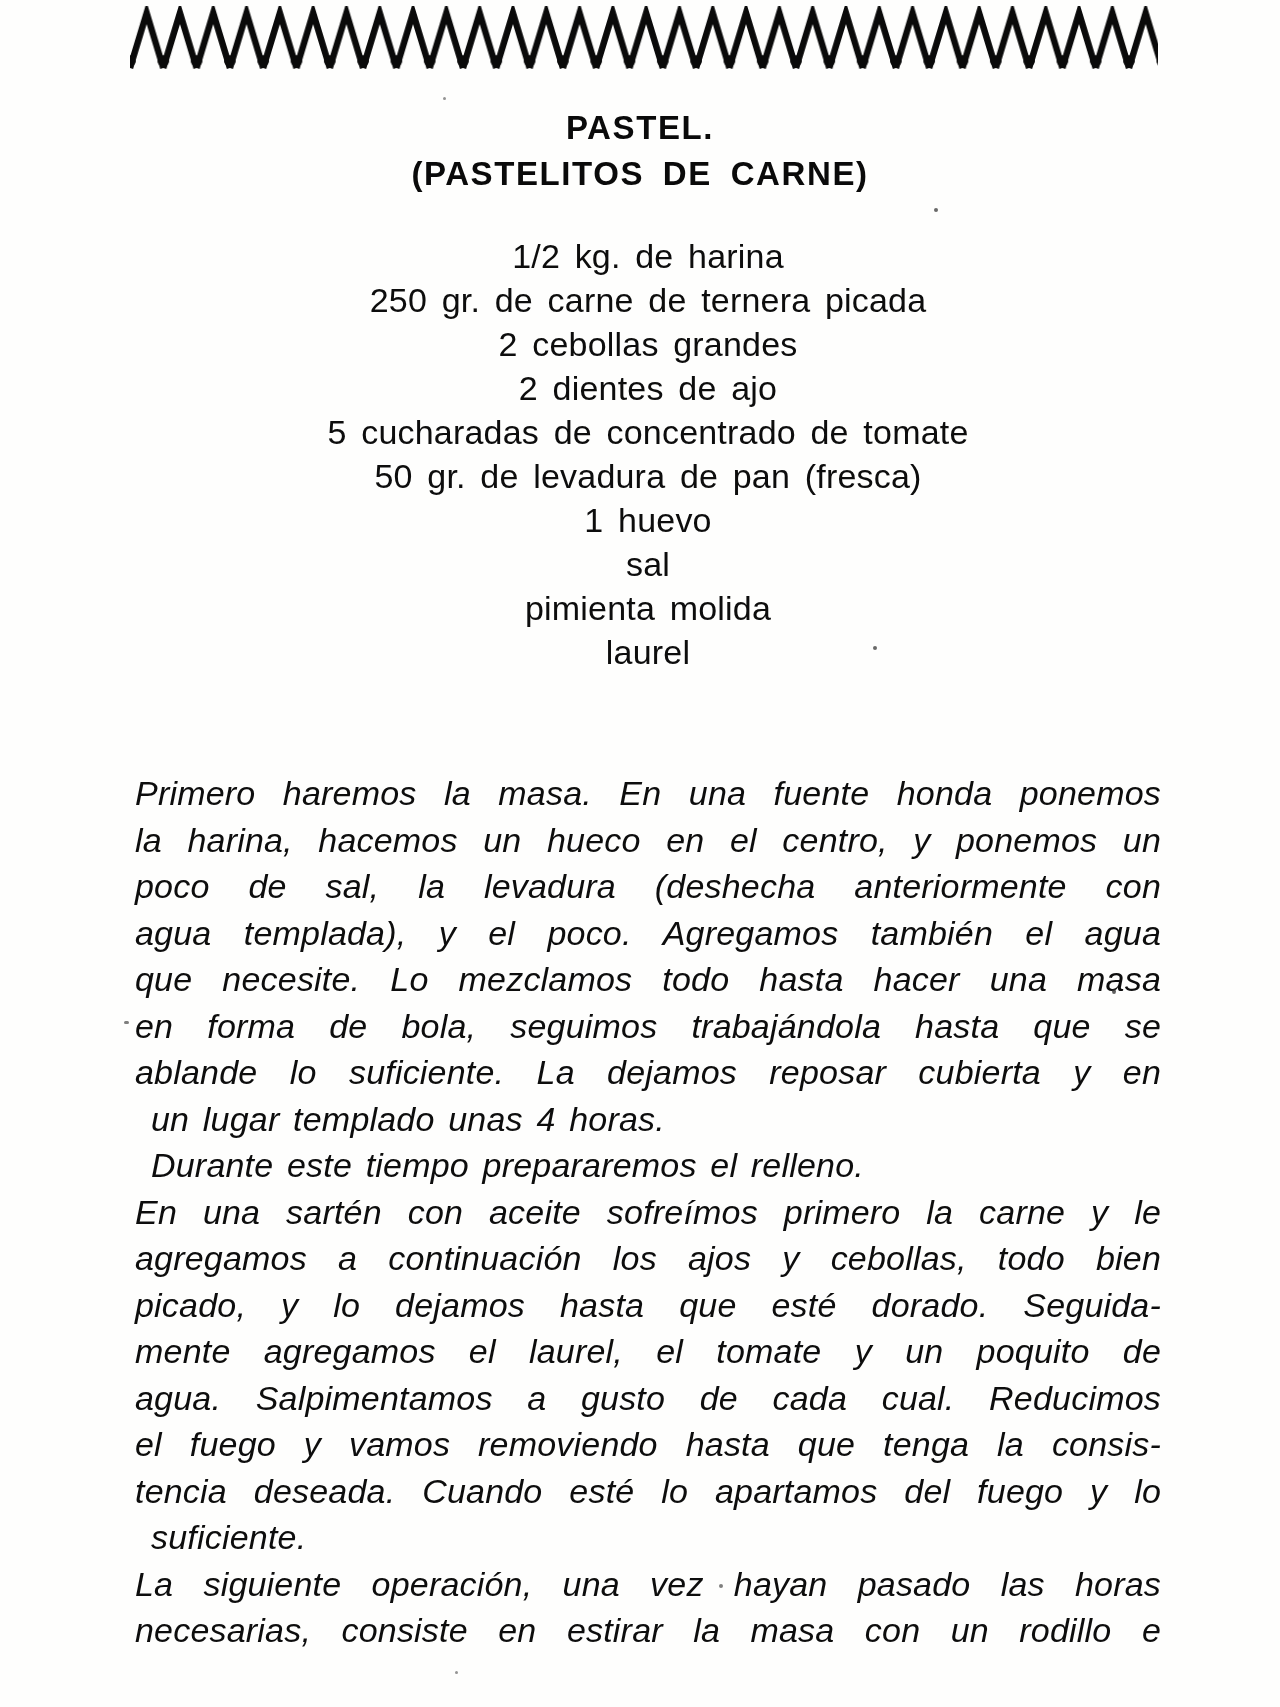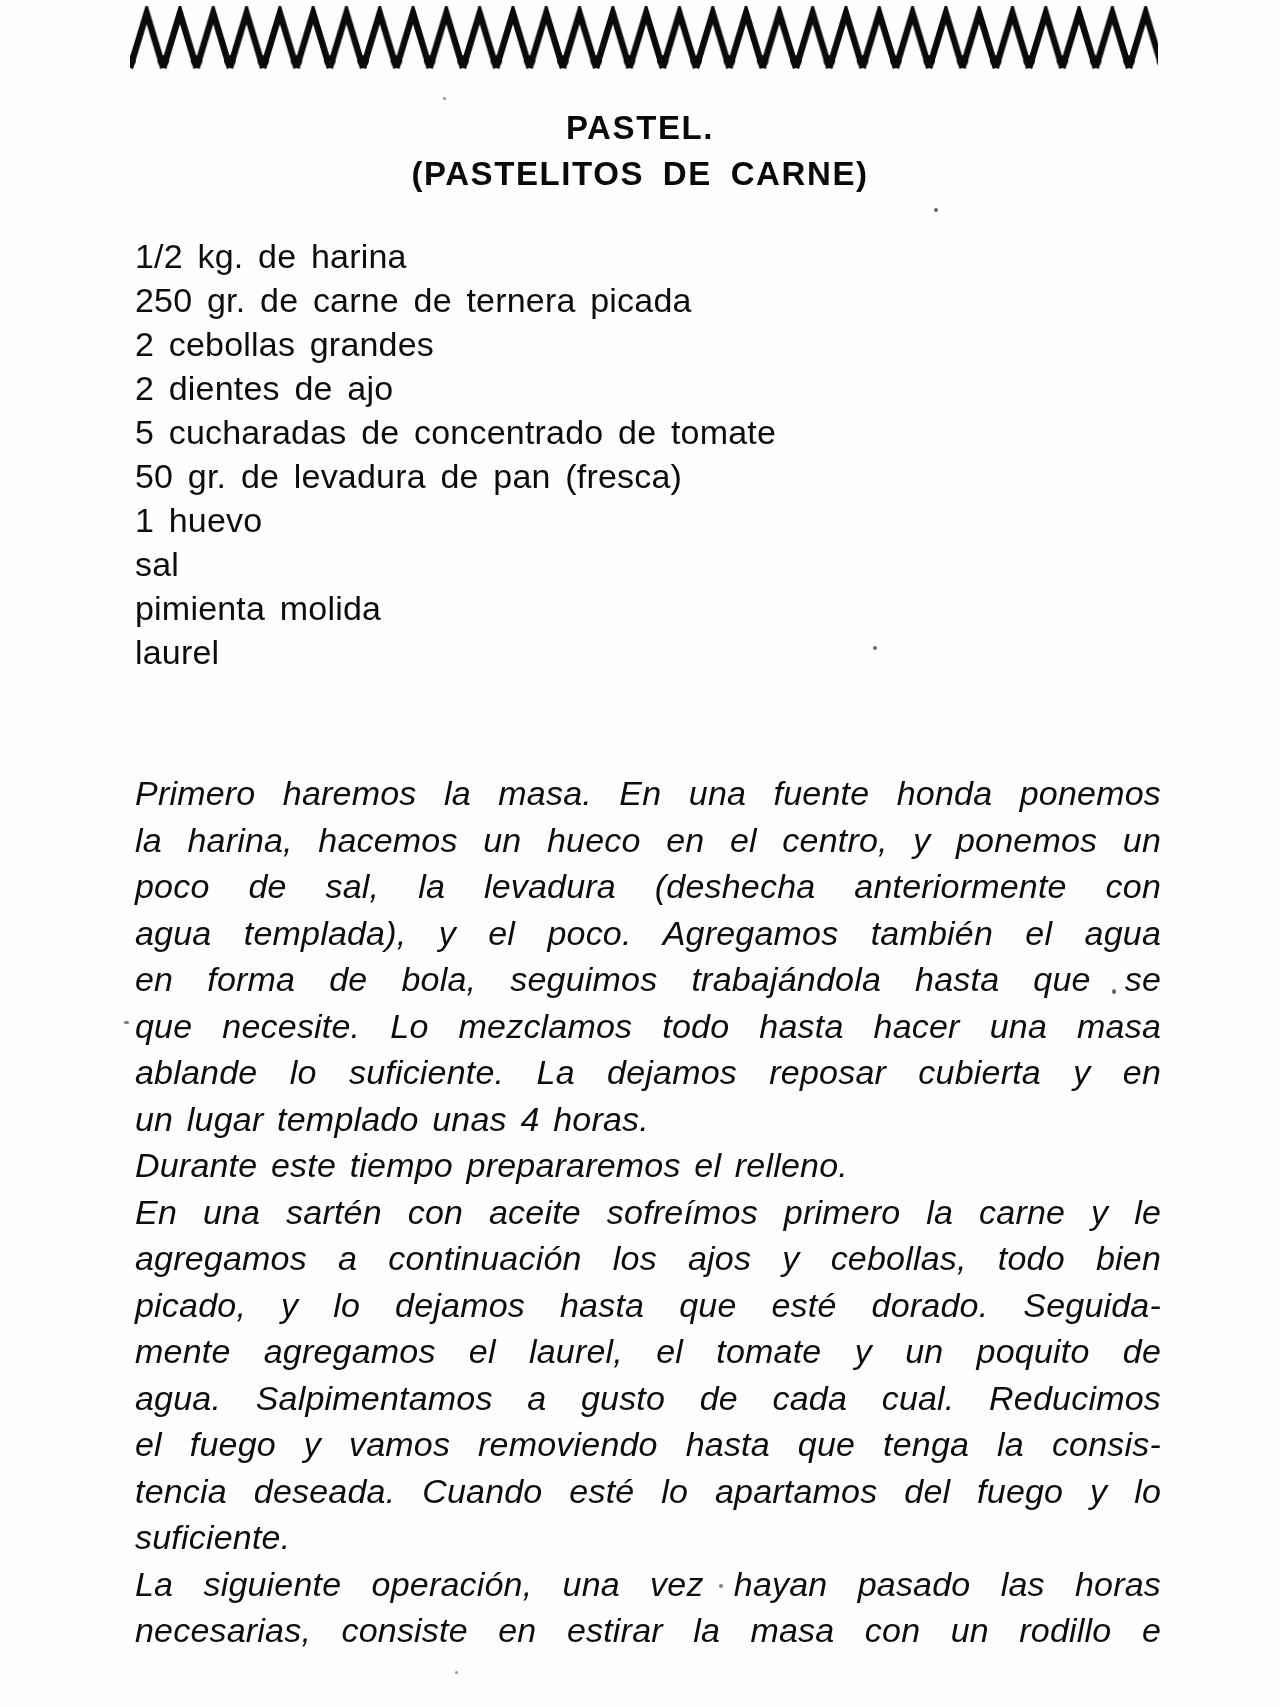--- a/index.html
+++ b/index.html
@@ -35,38 +35,40 @@
   }
   .ingredients {
     position: absolute;
     left: 135px;
     top: 234px;
     width: 1026px;
     font-size: 34px;
     line-height: 44px;
     letter-spacing: 0.2px;
     word-spacing: 5px;
+    text-align: center;
   }
   .bodytext {
     position: absolute;
     left: 135px;
     top: 770px;
     width: 1026px;
     font-size: 34px;
     line-height: 46.5px;
     letter-spacing: 0.2px;
     word-spacing: 4px;
   }
   .bodytext .line {
     text-align: justify;
     text-align-last: justify;
     font-style: italic;
   }
   .bodytext .line.short {
     text-align-last: left;
+    margin-left: 16px;
   }
   .speck {
     position: absolute;
     background: #2a2a2a;
     border-radius: 50%;
   }
   .s1 { left: 934px; top: 208px; width: 4px; height: 4px; opacity: .7; }
   .s2 { left: 873px; top: 646px; width: 4px; height: 4px; opacity: .7; }
   .s3 { left: 1112px; top: 989px; width: 4px; height: 5px; opacity: .75; }
   .s4 { left: 443px; top: 97px; width: 3px; height: 3px; opacity: .5; }
@@ -106,22 +108,22 @@
       <div class="ing-line">sal</div>
       <div class="ing-line">pimienta molida</div>
       <div class="ing-line">laurel</div>
     </div>
 
   <div class="bodytext">
       <div class="line">Primero haremos la masa. En una fuente honda ponemos</div>
       <div class="line">la harina, hacemos un hueco en el centro, y ponemos un</div>
       <div class="line">poco de sal, la levadura (deshecha anteriormente con</div>
       <div class="line">agua templada), y el poco. Agregamos también el agua</div>
+      <div class="line">que necesite. Lo mezclamos todo hasta hacer una masa</div>
       <div class="line">en forma de bola, seguimos trabajándola hasta que se</div>
-      <div class="line">que necesite. Lo mezclamos todo hasta hacer una masa</div>
       <div class="line">ablande lo suficiente. La dejamos reposar cubierta y en</div>
       <div class="line short">un lugar templado unas 4 horas.</div>
       <div class="line short">Durante este tiempo prepararemos el relleno.</div>
       <div class="line">En una sartén con aceite sofreímos primero la carne y le</div>
       <div class="line">agregamos a continuación los ajos y cebollas, todo bien</div>
       <div class="line">picado, y lo dejamos hasta que esté dorado. Seguida-</div>
       <div class="line">mente agregamos el laurel, el tomate y un poquito de</div>
       <div class="line">agua. Salpimentamos a gusto de cada cual. Reducimos</div>
       <div class="line">el fuego y vamos removiendo hasta que tenga la consis-</div>
       <div class="line">tencia deseada. Cuando esté lo apartamos del fuego y lo</div>

